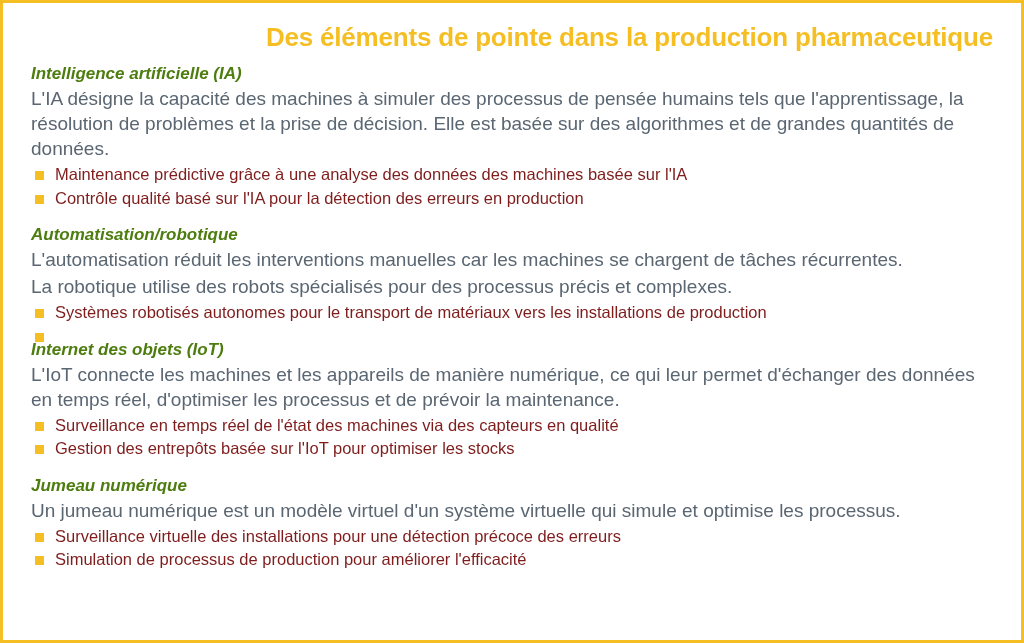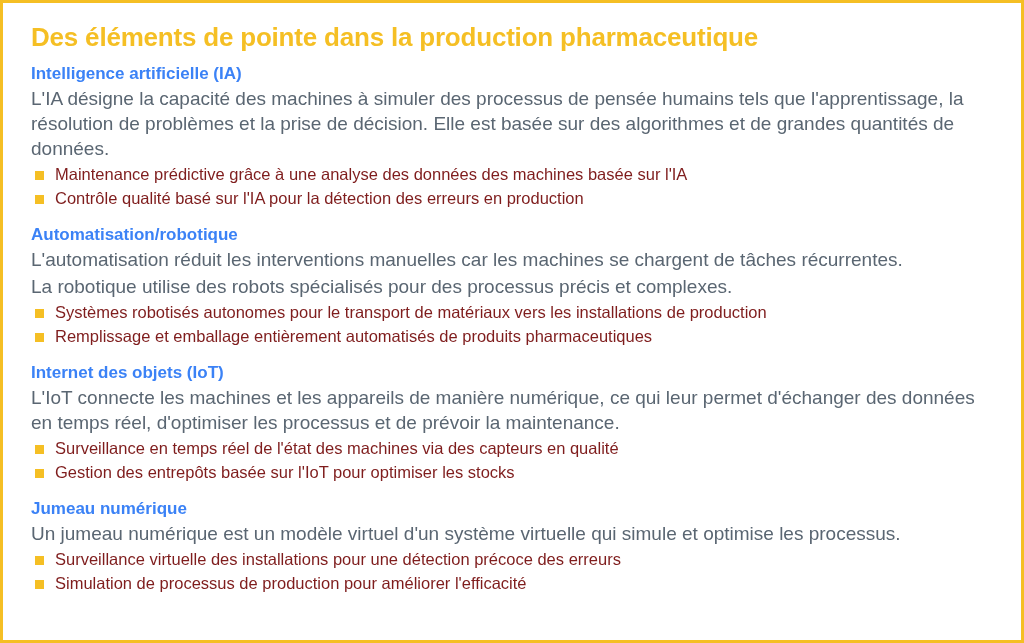--- a/index.html
+++ b/index.html
@@ -21,33 +21,35 @@
     padding: 20px 28px 10px 28px;
     background: #ffffff;
   }
   .card-title {
     color: #f5bf24;
     font-size: 26px;
     font-weight: bold;
     letter-spacing: -0.2px;
     margin: 0 0 10px 0;
     line-height: 1.15;
+    text-align: right;
   }
   .section {
     margin-bottom: 14px;
   }
   .section:last-child {
     margin-bottom: 3px;
   }
   .section-heading {
-    color: #3b82f6;
+    color: #4d7c0f;
     font-size: 17px;
     font-weight: bold;
     margin: 0 0 1px 0;
     line-height: 1.3;
+    font-style: italic;
   }
   .section-body {
     color: #5a6672;
     font-size: 19px;
     line-height: 1.32;
     margin: 0 0 2px 0;
     max-width: 968px;
   }
   .bullets {
     list-style: none;
@@ -96,21 +98,20 @@
     <h2 class="section-heading">Automatisation/robotique</h2>
     <p class="section-body">L'automatisation réduit les interventions manuelles car les machines se chargent de tâches récurrentes.</p>
     <p class="section-body">La robotique utilise des robots spécialisés pour des processus précis et complexes.</p>
     <ul class="bullets">
       <li class="bullet">
         <span class="bullet-marker"></span>
         <span>Systèmes robotisés autonomes pour le transport de matériaux vers les installations de production</span>
       </li>
       <li class="bullet">
         <span class="bullet-marker"></span>
-        <span>Remplissage et emballage entièrement automatisés de produits pharmaceutiques</span>
       </li>
     </ul>
   </div>
 
   <div class="section">
     <h2 class="section-heading">Internet des objets (IoT)</h2>
     <p class="section-body">L'IoT connecte les machines et les appareils de manière numérique, ce qui leur permet d'échanger des données en temps réel, d'optimiser les processus et de prévoir la maintenance.</p>
     <ul class="bullets">
       <li class="bullet">
         <span class="bullet-marker"></span>

